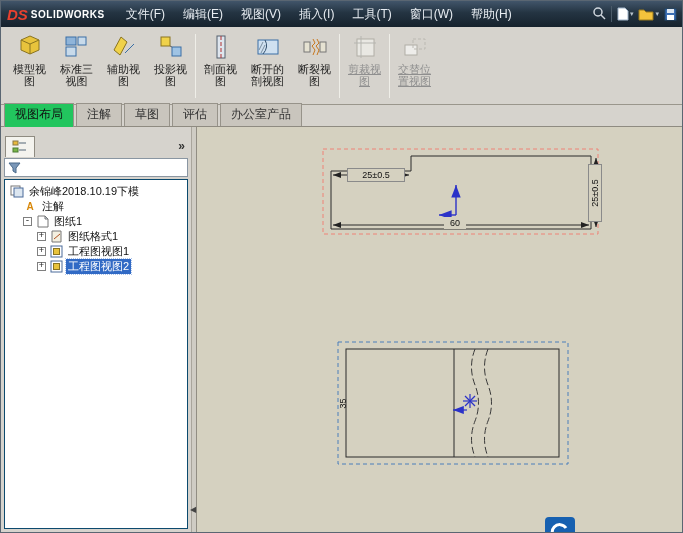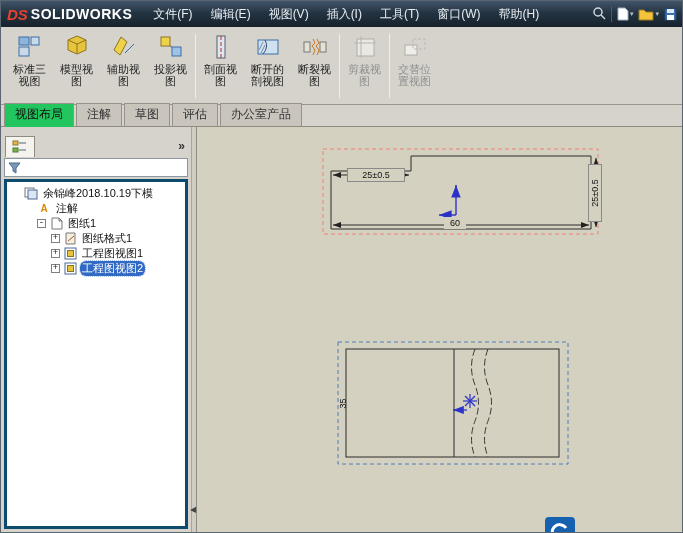--- a/index.html
+++ b/index.html
@@ -6,66 +6,66 @@
   html,body { width:683px; height:533px; overflow:hidden; }
   body { font-family:"Liberation Sans","DejaVu Sans",sans-serif; background:#d6d3cd; }
   .window { width:683px; height:533px; display:flex; flex-direction:column; border:1px solid #5a6672; }
 
   
   .menubar { height:26px; flex-shrink:0; display:flex; align-items:center;
     background:linear-gradient(180deg,#41556a 0%,#243442 45%,#16222d 100%);
     color:#e8edf2; font-size:12px; }
   .logo { display:flex; align-items:center; gap:3px; padding:0 12px 0 6px; }
   .logo-ds { color:#e8412f; font-weight:bold; font-style:italic; font-size:15px; }
-  .logo-name { color:#fff; font-weight:bold; font-size:14px; letter-spacing:.5px; }
+  .logo-name { color:#fff; font-weight:bold; font-size:10px; letter-spacing:.5px; }
   .menu-items { display:flex; }
   .menu-item { padding:4px 9px; cursor:default; white-space:nowrap; }
   .menu-right { margin-left:auto; display:flex; align-items:center; gap:5px; padding-right:5px; }
   .mr-sep { width:1px; height:16px; background:#4a5a68; }
   .caret { font-size:7px; color:#b9c4cd; }
   .mr-btn { display:flex; align-items:center; gap:1px; }
 
   
   .ribbon { height:78px; flex-shrink:0; background:#d6d3cd; border-bottom:1px solid #9a968c;
     display:flex; align-items:stretch; padding:2px 2px 1px 5px; }
   .rb-btn { width:47px; display:flex; flex-direction:column; align-items:center; padding-top:4px; }
   .rb-icon { width:28px; height:28px; display:flex; align-items:center; justify-content:center; }
   .rb-label { width:36px; font-size:11px; line-height:12px; text-align:center; color:#1d1d1d; margin-top:2px; }
-  .rb-btn.disabled .rb-label { color:#8f8f8f; }
+  .rb-btn.disabled .rb-label { color:#8f8f8f;text-decoration:underline; }
   .rb-sep { width:1px; background:#a8a49a; border-right:1px solid #efeee8; margin:5px 1px; }
 
   
   .tabbar { height:22px; flex-shrink:0; background:#d6d3cd; display:flex; align-items:flex-end;
     padding-left:3px; border-bottom:1px solid #8f8b81; }
   .tab { font-size:12px; padding:2px 10px 3px; margin-right:2px; background:#c9c5bd;
     border:1px solid #97938a; border-bottom:none; color:#333; white-space:nowrap; }
   .tab.active { background:#22c55e; position:relative; top:1px; padding-bottom:4px; color:#111; }
 
   
   .body { height:407px; display:flex; }
 
   
   .left-panel { width:190px; flex-shrink:0; background:#d6d3cd; display:flex; flex-direction:column; padding-top:8px; }
   .panel-tabs { height:22px; display:flex; align-items:center; padding:0 6px 0 4px; }
   .panel-tab { width:30px; height:21px; background:#f4f3ee; border:1px solid #8f8b81; border-bottom:none;
     display:flex; align-items:center; justify-content:center; }
   .panel-chevron { margin-left:auto; font-size:12px; font-weight:bold; color:#333; cursor:default; }
   .filter-row { height:19px; margin:1px 3px 2px 3px; background:#fff; border:1px solid #8a96a2;
     display:flex; align-items:center; padding-left:3px; gap:3px; }
-  .tree { flex:1; margin:0 3px 3px 3px; background:#fff; border:3px solid #0c4a6e; padding:4px 14px; overflow:hidden; }
+  .tree { flex:1; margin:0 3px 3px 3px; background:#fff; border:1px solid #0c4a6e; padding:4px 2px; overflow:hidden; }
   .trow { display:flex; align-items:center; gap:3px; height:15px; font-size:11px; color:#111; white-space:nowrap; }
   .trow.root { padding-left:3px; }
   .trow.lvl1 { padding-left:16px; }
   .trow.lvl2 { padding-left:30px; }
   .tbox { width:9px; height:9px; flex-shrink:0; border:1px solid #7f7f7f; background:#fff; color:#222;
     font-size:9px; line-height:7px; text-align:center; font-family:"Liberation Mono",monospace; }
   .ticon { width:14px; height:13px; flex-shrink:0; display:flex; align-items:center; justify-content:center; }
   .icon-A::before { content:"A"; color:#d8880a; font-weight:bold; font-size:10px; }
   .tlabel { padding:0 2px; }
-  .tlabel.sel { background:#316ac5; color:#fff; outline:1px dotted #aac2ea;border-radius:6px; }
+  .tlabel.sel { background:#316ac5; color:#fff; outline:1px dotted #aac2ea; }
 
   
   .splitter { width:6px; flex-shrink:0; background:#cfccc4; border-left:1px solid #a9a59c; border-right:1px solid #918d83; position:relative; }
   .splitter-arrow { position:absolute; bottom:18px; left:-2px; font-size:8px; color:#444; }
   .splitter-arrow::before { content:"◀"; }
 
   
   .main-area { flex:1; position:relative; background:#d5d1c0; overflow:hidden; }
   .sheet-svg { position:absolute; left:0; top:0; }
   .dim { position:absolute; font-size:9px; color:#111; display:flex; align-items:center; justify-content:center; }
@@ -128,36 +128,36 @@
             <rect x="3" y="7" width="7" height="5" fill="#ffffff"></rect>
           </svg>
       </span>
     </div>
   </div>
 
   <div class="ribbon">
     <div class="rb-btn">
       <span class="rb-icon">
         <svg width="26" height="26">
+            <polygon points="13,2 22,6 22,16 13,20 4,16 4,6" fill="#e8c33c" stroke="#8a7420"></polygon>
+            <polyline points="4,6 13,10 22,6" fill="none" stroke="#8a7420"></polyline>
+            <line x1="13" y1="10" x2="13" y2="20" stroke="#8a7420"></line>
+          </svg>
+      </span>
+      <span class="rb-label">模型视图</span>
+    </div>
+    <div class="rb-btn">
+      <span class="rb-icon">
+        <svg width="26" height="26">
             <rect x="2" y="3" width="10" height="8" fill="#8fb4d9" stroke="#3a6ea5"></rect>
             <rect x="14" y="3" width="8" height="8" fill="#c8daea" stroke="#3a6ea5"></rect>
             <rect x="2" y="13" width="10" height="9" fill="#c8daea" stroke="#3a6ea5"></rect>
           </svg>
       </span>
       <span class="rb-label">标准三视图</span>
-    </div>
-    <div class="rb-btn">
-      <span class="rb-icon">
-        <svg width="26" height="26">
-            <polygon points="13,2 22,6 22,16 13,20 4,16 4,6" fill="#e8c33c" stroke="#8a7420"></polygon>
-            <polyline points="4,6 13,10 22,6" fill="none" stroke="#8a7420"></polyline>
-            <line x1="13" y1="10" x2="13" y2="20" stroke="#8a7420"></line>
-          </svg>
-      </span>
-      <span class="rb-label">模型视图</span>
     </div>
     <div class="rb-btn">
       <span class="rb-icon">
         <svg width="26" height="26">
             <polygon points="3,16 10,3 16,8 9,21" fill="#f0d24a" stroke="#8a7420"></polygon>
             <line x1="14" y1="19" x2="23" y2="10" stroke="#3a6ea5"></line>
           </svg>
       </span>
       <span class="rb-label">辅助视图</span>
     </div>

